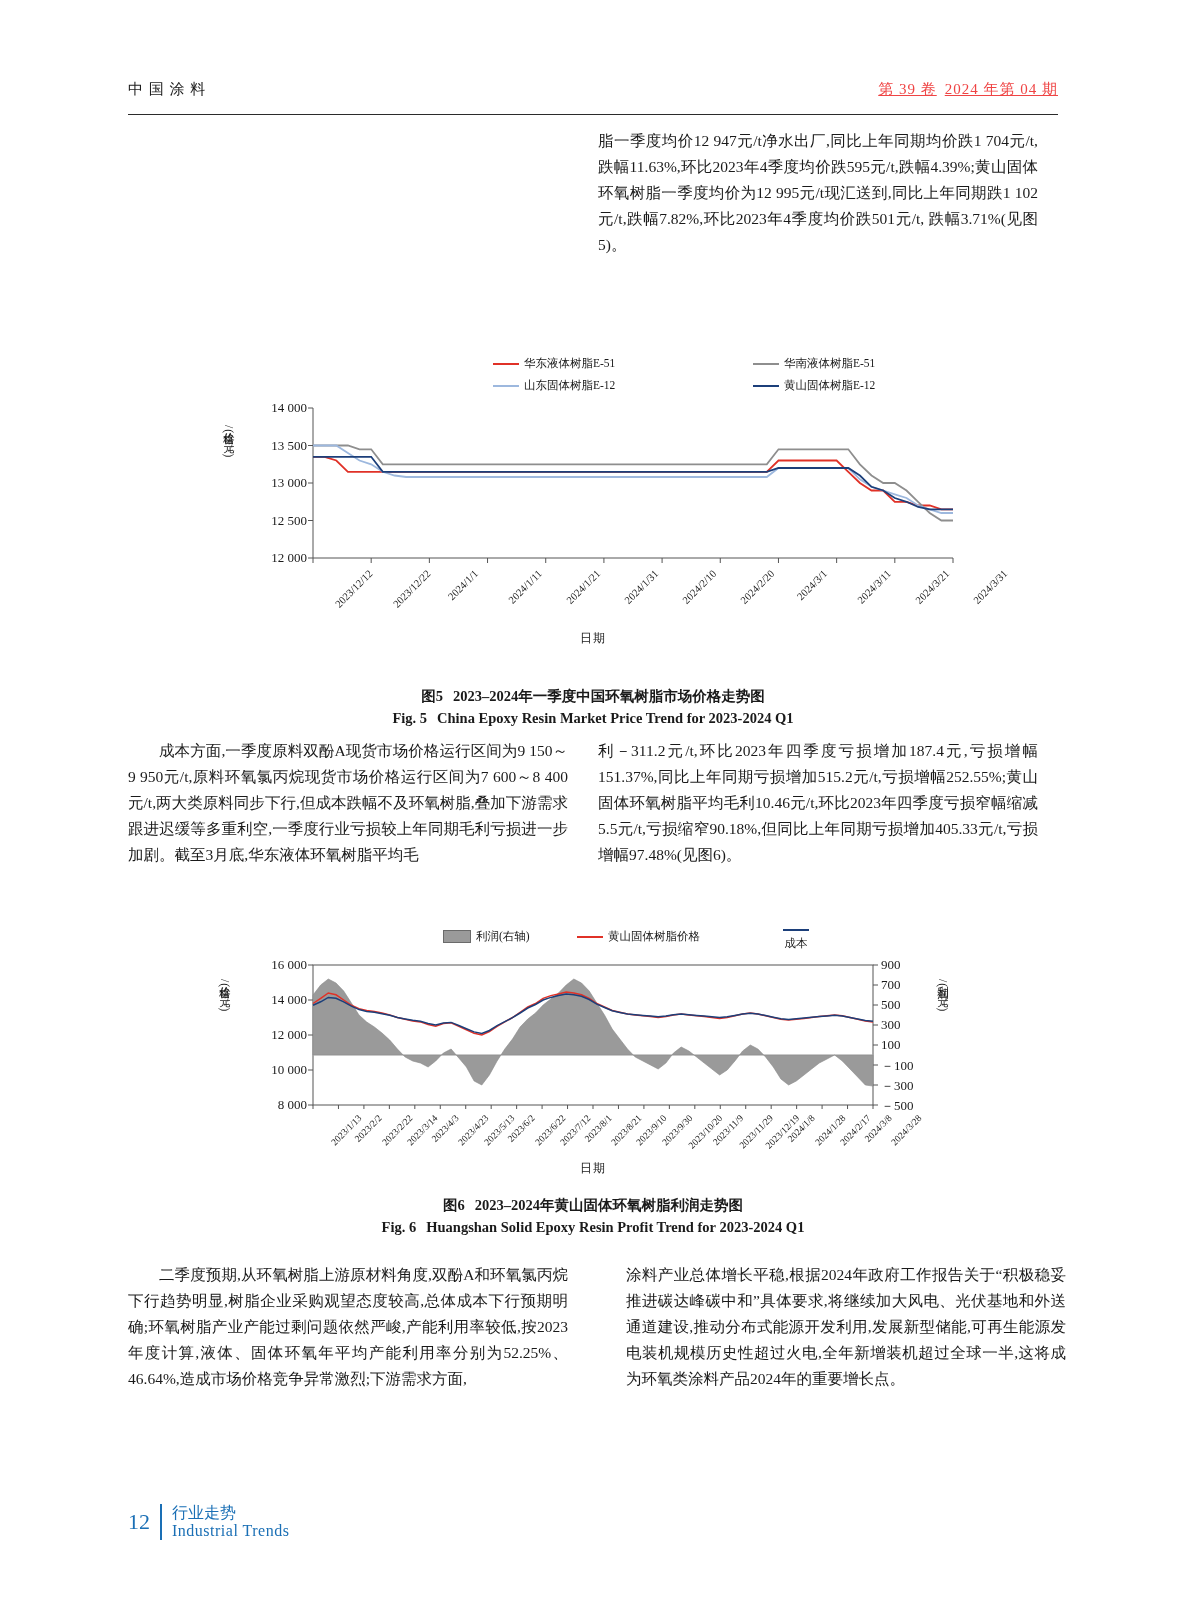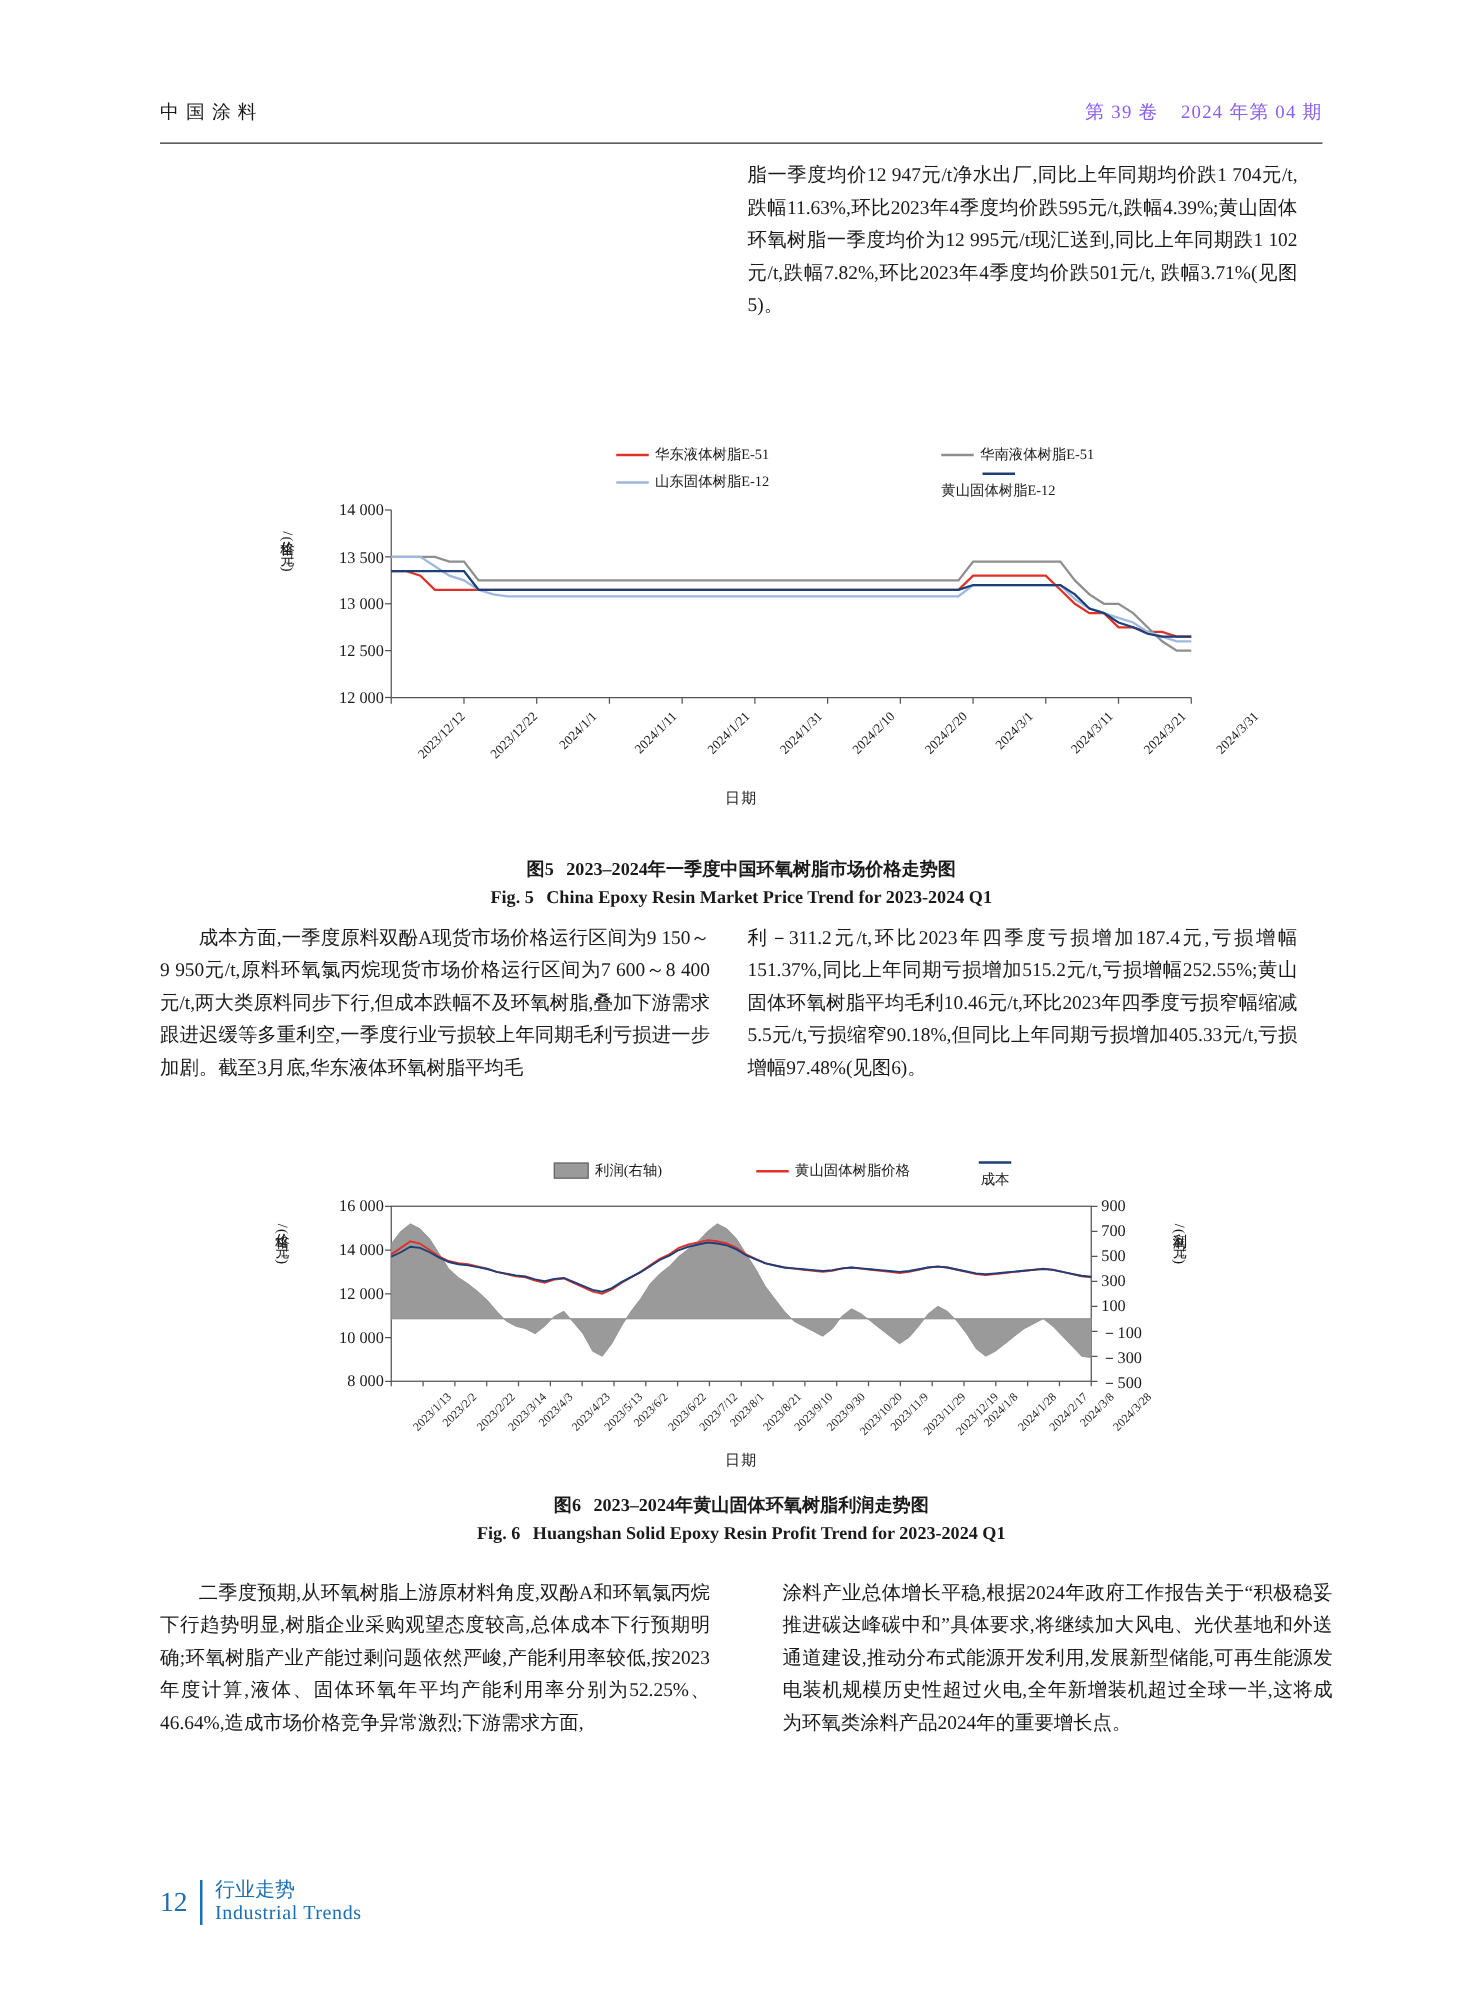--- a/index.html
+++ b/index.html
@@ -30,23 +30,24 @@
     height: 34px;
     border-bottom: 1.5px solid #2b2b2b;
     display: flex;
     justify-content: space-between;
     align-items: flex-start;
     font-size: 15px;
     letter-spacing: 1px;
   }
   .header .left { color: #1a1a1a; }
   .header .right {
-    color: #8b5cf6;
-    display: flex;
-    gap: 18px;
+    color: #ef4444;
+    display: flex;
+    gap: 8px;
+    text-decoration: underline;
   }
   
   .col {
     position: absolute;
     width: 440px;
     font-size: 15.5px;
     line-height: 1.68;
     text-align: justify;
     text-justify: inter-ideograph;
   }
@@ -211,21 +212,21 @@
           <path d="M120.0 108.8 L131.6 108.8 L143.3 108.8 L154.9 108.8 L166.5 108.8 L178.2 108.8 L189.8 123.8 L201.5 123.8 L213.1 123.8 L224.7 123.8 L236.4 123.8 L248.0 123.8 L259.6 123.8 L271.3 123.8 L282.9 123.8 L294.5 123.8 L306.2 123.8 L317.8 123.8 L329.5 123.8 L341.1 123.8 L352.7 123.8 L364.4 123.8 L376.0 123.8 L387.6 123.8 L399.3 123.8 L410.9 123.8 L422.5 123.8 L434.2 123.8 L445.8 123.8 L457.5 123.8 L469.1 123.8 L480.7 123.8 L492.4 123.8 L504.0 123.8 L515.6 123.8 L527.3 123.8 L538.9 123.8 L550.5 123.8 L562.2 123.8 L573.8 123.8 L585.5 120.0 L597.1 120.0 L608.7 120.0 L620.4 120.0 L632.0 120.0 L643.6 120.0 L655.3 120.0 L666.9 127.5 L678.5 138.8 L690.2 142.5 L701.8 150.0 L713.5 153.8 L725.1 159.0 L736.7 161.3 L748.4 161.3 L760.0 161.3 " fill="none" stroke="#1c3f7a" stroke-width="1.8"></path>
         </svg><div class="tick-lbl" style="left: 68px; top: 202px; width: 46px; text-align: right;">12 000</div><div class="tick-lbl" style="left: 68px; top: 164.5px; width: 46px; text-align: right;">12 500</div><div class="tick-lbl" style="left: 68px; top: 127px; width: 46px; text-align: right;">13 000</div><div class="tick-lbl" style="left: 68px; top: 89.5px; width: 46px; text-align: right;">13 500</div><div class="tick-lbl" style="left: 68px; top: 52px; width: 46px; text-align: right;">14 000</div><div class="axis-label-y" style="left: 28px; top: 75px;">价格/(元·t⁻¹)</div><div class="tick-x" style="left: 126px; top: 220px;">2023/12/12</div><div class="tick-x" style="left: 184.182px; top: 220px;">2023/12/22</div><div class="tick-x" style="left: 242.364px; top: 220px;">2024/1/1</div><div class="tick-x" style="left: 300.545px; top: 220px;">2024/1/11</div><div class="tick-x" style="left: 358.727px; top: 220px;">2024/1/21</div><div class="tick-x" style="left: 416.909px; top: 220px;">2024/1/31</div><div class="tick-x" style="left: 475.091px; top: 220px;">2024/2/10</div><div class="tick-x" style="left: 533.273px; top: 220px;">2024/2/20</div><div class="tick-x" style="left: 591.455px; top: 220px;">2024/3/1</div><div class="tick-x" style="left: 649.636px; top: 220px;">2024/3/11</div><div class="tick-x" style="left: 707.818px; top: 220px;">2024/3/21</div><div class="tick-x" style="left: 766px; top: 220px;">2024/3/31</div><div class="legend" style="left: 300px; top: 8px;">
           <span class="swatch-line" style="border-top-color: rgb(224, 49, 39);"></span>
           <span>华东液体树脂E-51</span>
         </div><div class="legend" style="left: 560px; top: 8px;">
           <span class="swatch-line" style="border-top-color: rgb(142, 142, 142);"></span>
           <span>华南液体树脂E-51</span>
         </div><div class="legend" style="left: 300px; top: 30px;">
           <span class="swatch-line" style="border-top-color: rgb(157, 184, 222);"></span>
           <span>山东固体树脂E-12</span>
-        </div><div class="legend" style="left: 560px; top: 30px; flex-direction: column;">
+        </div><div class="legend" style="left: 560px; top: 30px;">
           <span class="swatch-line" style="border-top-color: rgb(28, 63, 122);"></span>
           <span>黄山固体树脂E-12</span>
         </div></div>
     <div class="axis-label-x" style="left:50%;transform:translateX(-50%);top:282px;">日期</div>
     <div class="fig-caption" style="margin-top:18px;">
       <div class="cn"><span class="idx">图5</span><span>2023–2024年一季度中国环氧树脂市场价格走势图</span></div>
       <div class="en"><span class="idx">Fig. 5</span><span>China Epoxy Resin Market Price Trend for 2023-2024 Q1</span></div>
     </div>
   </div>
 
@@ -275,21 +276,21 @@
           <line x1="527.2727272727273" y1="190" x2="527.2727272727273" y2="194" stroke="#555" stroke-width="1"></line>
           <line x1="552.7272727272727" y1="190" x2="552.7272727272727" y2="194" stroke="#555" stroke-width="1"></line>
           <line x1="578.1818181818182" y1="190" x2="578.1818181818182" y2="194" stroke="#555" stroke-width="1"></line>
           <line x1="603.6363636363636" y1="190" x2="603.6363636363636" y2="194" stroke="#555" stroke-width="1"></line>
           <line x1="629.090909090909" y1="190" x2="629.090909090909" y2="194" stroke="#555" stroke-width="1"></line>
           <line x1="654.5454545454546" y1="190" x2="654.5454545454546" y2="194" stroke="#555" stroke-width="1"></line>
           <line x1="680" y1="190" x2="680" y2="194" stroke="#555" stroke-width="1"></line>
         </svg><div class="tick-lbl" style="left: 66px; top: 182px; width: 48px; text-align: right;">8 000</div><div class="tick-lbl" style="left: 66px; top: 147px; width: 48px; text-align: right;">10 000</div><div class="tick-lbl" style="left: 66px; top: 112px; width: 48px; text-align: right;">12 000</div><div class="tick-lbl" style="left: 66px; top: 77px; width: 48px; text-align: right;">14 000</div><div class="tick-lbl" style="left: 66px; top: 42px; width: 48px; text-align: right;">16 000</div><div class="tick-lbl" style="left: 688px; top: 182px; width: 44px; text-align: left;">－500</div><div class="tick-lbl" style="left: 688px; top: 162px; width: 44px; text-align: left;">－300</div><div class="tick-lbl" style="left: 688px; top: 142px; width: 44px; text-align: left;">－100</div><div class="tick-lbl" style="left: 688px; top: 122px; width: 44px; text-align: left;">100</div><div class="tick-lbl" style="left: 688px; top: 102px; width: 44px; text-align: left;">300</div><div class="tick-lbl" style="left: 688px; top: 82px; width: 44px; text-align: left;">500</div><div class="tick-lbl" style="left: 688px; top: 62px; width: 44px; text-align: left;">700</div><div class="tick-lbl" style="left: 688px; top: 42px; width: 44px; text-align: left;">900</div><div class="axis-label-y" style="left: 24px; top: 62px;">价格/(元·t⁻¹)</div><div class="axis-label-y" style="left: 742px; top: 62px;">利润/(元·t⁻¹)</div><div class="tick-x" style="left: 125px; top: 198px; font-size: 9.5px;">2023/1/13</div><div class="tick-x" style="left: 150.455px; top: 198px; font-size: 9.5px;">2023/2/2</div><div class="tick-x" style="left: 175.909px; top: 198px; font-size: 9.5px;">2023/2/22</div><div class="tick-x" style="left: 201.364px; top: 198px; font-size: 9.5px;">2023/3/14</div><div class="tick-x" style="left: 226.818px; top: 198px; font-size: 9.5px;">2023/4/3</div><div class="tick-x" style="left: 252.273px; top: 198px; font-size: 9.5px;">2023/4/23</div><div class="tick-x" style="left: 277.727px; top: 198px; font-size: 9.5px;">2023/5/13</div><div class="tick-x" style="left: 303.182px; top: 198px; font-size: 9.5px;">2023/6/2</div><div class="tick-x" style="left: 328.636px; top: 198px; font-size: 9.5px;">2023/6/22</div><div class="tick-x" style="left: 354.091px; top: 198px; font-size: 9.5px;">2023/7/12</div><div class="tick-x" style="left: 379.545px; top: 198px; font-size: 9.5px;">2023/8/1</div><div class="tick-x" style="left: 405px; top: 198px; font-size: 9.5px;">2023/8/21</div><div class="tick-x" style="left: 430.455px; top: 198px; font-size: 9.5px;">2023/9/10</div><div class="tick-x" style="left: 455.909px; top: 198px; font-size: 9.5px;">2023/9/30</div><div class="tick-x" style="left: 481.364px; top: 198px; font-size: 9.5px;">2023/10/20</div><div class="tick-x" style="left: 506.818px; top: 198px; font-size: 9.5px;">2023/11/9</div><div class="tick-x" style="left: 532.273px; top: 198px; font-size: 9.5px;">2023/11/29</div><div class="tick-x" style="left: 557.727px; top: 198px; font-size: 9.5px;">2023/12/19</div><div class="tick-x" style="left: 583.182px; top: 198px; font-size: 9.5px;">2024/1/8</div><div class="tick-x" style="left: 608.636px; top: 198px; font-size: 9.5px;">2024/1/28</div><div class="tick-x" style="left: 634.091px; top: 198px; font-size: 9.5px;">2024/2/17</div><div class="tick-x" style="left: 659.545px; top: 198px; font-size: 9.5px;">2024/3/8</div><div class="tick-x" style="left: 685px; top: 198px; font-size: 9.5px;">2024/3/28</div><div class="legend" style="left: 250px; top: 14px;">
           <span class="swatch-box"></span>
           <span>利润(右轴)</span>
-        </div><div class="legend" style="left: 412px; top: 14px;">
+        </div><div class="legend" style="left: 384px; top: 14px;">
           <span class="swatch-line" style="border-top-color: rgb(224, 49, 39);"></span>
           <span>黄山固体树脂价格</span>
         </div><div class="legend" style="left: 590px; top: 14px; flex-direction: column;">
           <span class="swatch-line" style="border-top-color: rgb(28, 63, 122);"></span>
           <span>成本</span>
         </div></div>
     <div class="axis-label-x" style="left:50%;transform:translateX(-50%);top:245px;">日期</div>
     <div class="fig-caption" style="margin-top:10px;">
       <div class="cn"><span class="idx">图6</span><span>2023–2024年黄山固体环氧树脂利润走势图</span></div>
       <div class="en"><span class="idx">Fig. 6</span><span>Huangshan Solid Epoxy Resin Profit Trend for 2023-2024 Q1</span></div>

